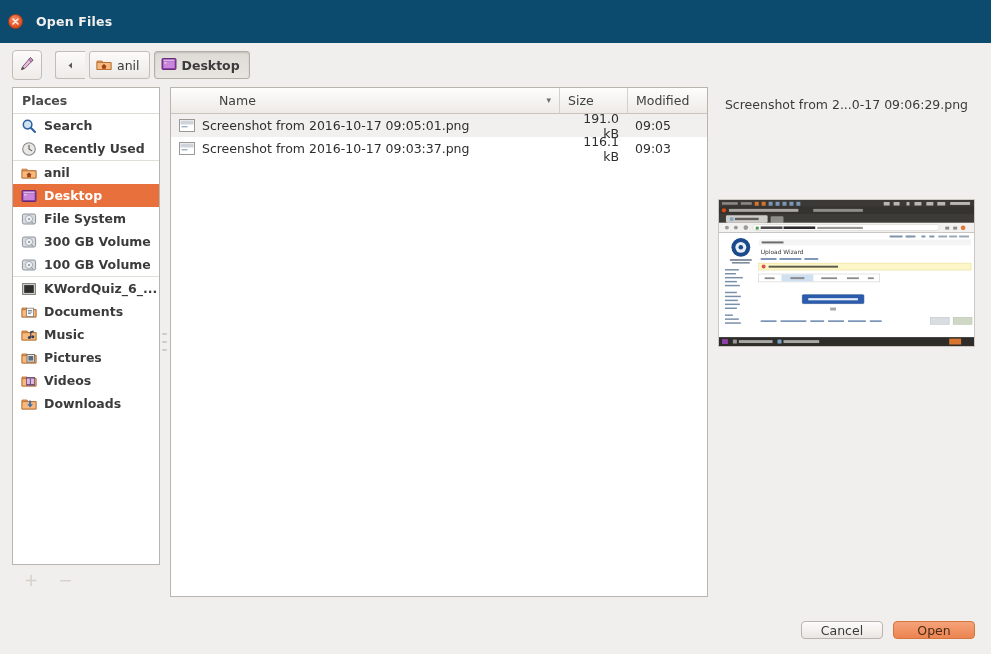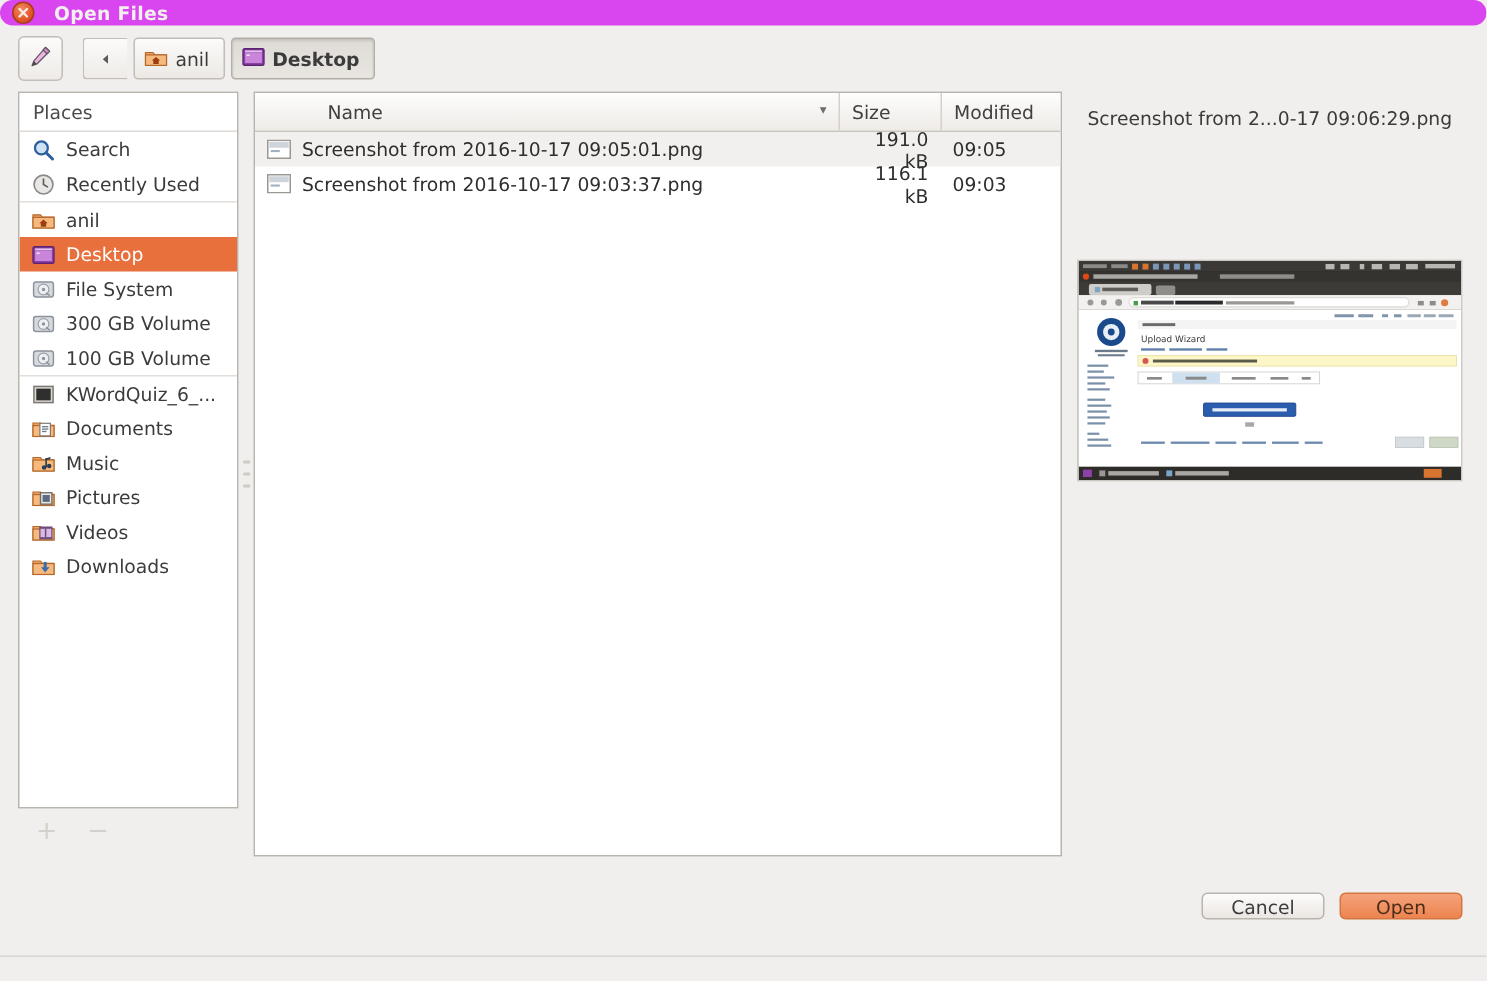--- a/index.html
+++ b/index.html
@@ -5,24 +5,23 @@
   html,body{margin:0;padding:0;}
   body{
     width:991px;height:654px;overflow:hidden;
     background:#f1efed;
     font-family:"DejaVu Sans","Liberation Sans",sans-serif;
     font-size:12.5px;color:#3b3b3b;
     -webkit-font-smoothing:antialiased;
   }
   
   .titlebar{
-    height:17px;background:#d946ef;
+    height:43px;background:#0c4a6e;
     display:flex;align-items:center;
     position:relative;
-    border-radius:10px;
   }
   .close-btn{
     width:15px;height:15px;border-radius:50%;
     margin-left:8px;
     background:radial-gradient(circle at 40% 32%, #f08a63 0%, #e4582a 58%, #c4431d 100%);
     border:1px solid #a63c19;
     display:flex;align-items:center;justify-content:center;
     box-sizing:border-box;
     cursor:pointer;
   }
@@ -58,21 +57,21 @@
     background:linear-gradient(#dedad5,#e9e6e2);
     border-color:#b4aea8;font-weight:bold;
     box-shadow:inset 0 1px 2px rgba(0,0,0,.14);
   }
   
   .content{display:flex;height:510px;padding:0 0 0 12px;box-sizing:border-box;}
   
   .places-col{width:148px;display:flex;flex-direction:column;}
   .places{
     background:#fff;border:1px solid #b8b4ae;
-    height:478px;box-sizing:border-box;overflow:hidden;
+    height:478px;box-sizing:border-box;overflow:hidden;font-weight:bold;
   }
   .places-head{
     padding:5px 8px 5px 9px;font-size:12.5px;color:#4a4a4a;
     border-bottom:1px solid #dedad5;background:#fff;
   }
   .pl-item{
     display:flex;align-items:center;gap:7px;
     height:23px;padding:0 8px;cursor:pointer;font-size:12.5px;
     color:#3b3b3b;white-space:nowrap;overflow:hidden;
   }

